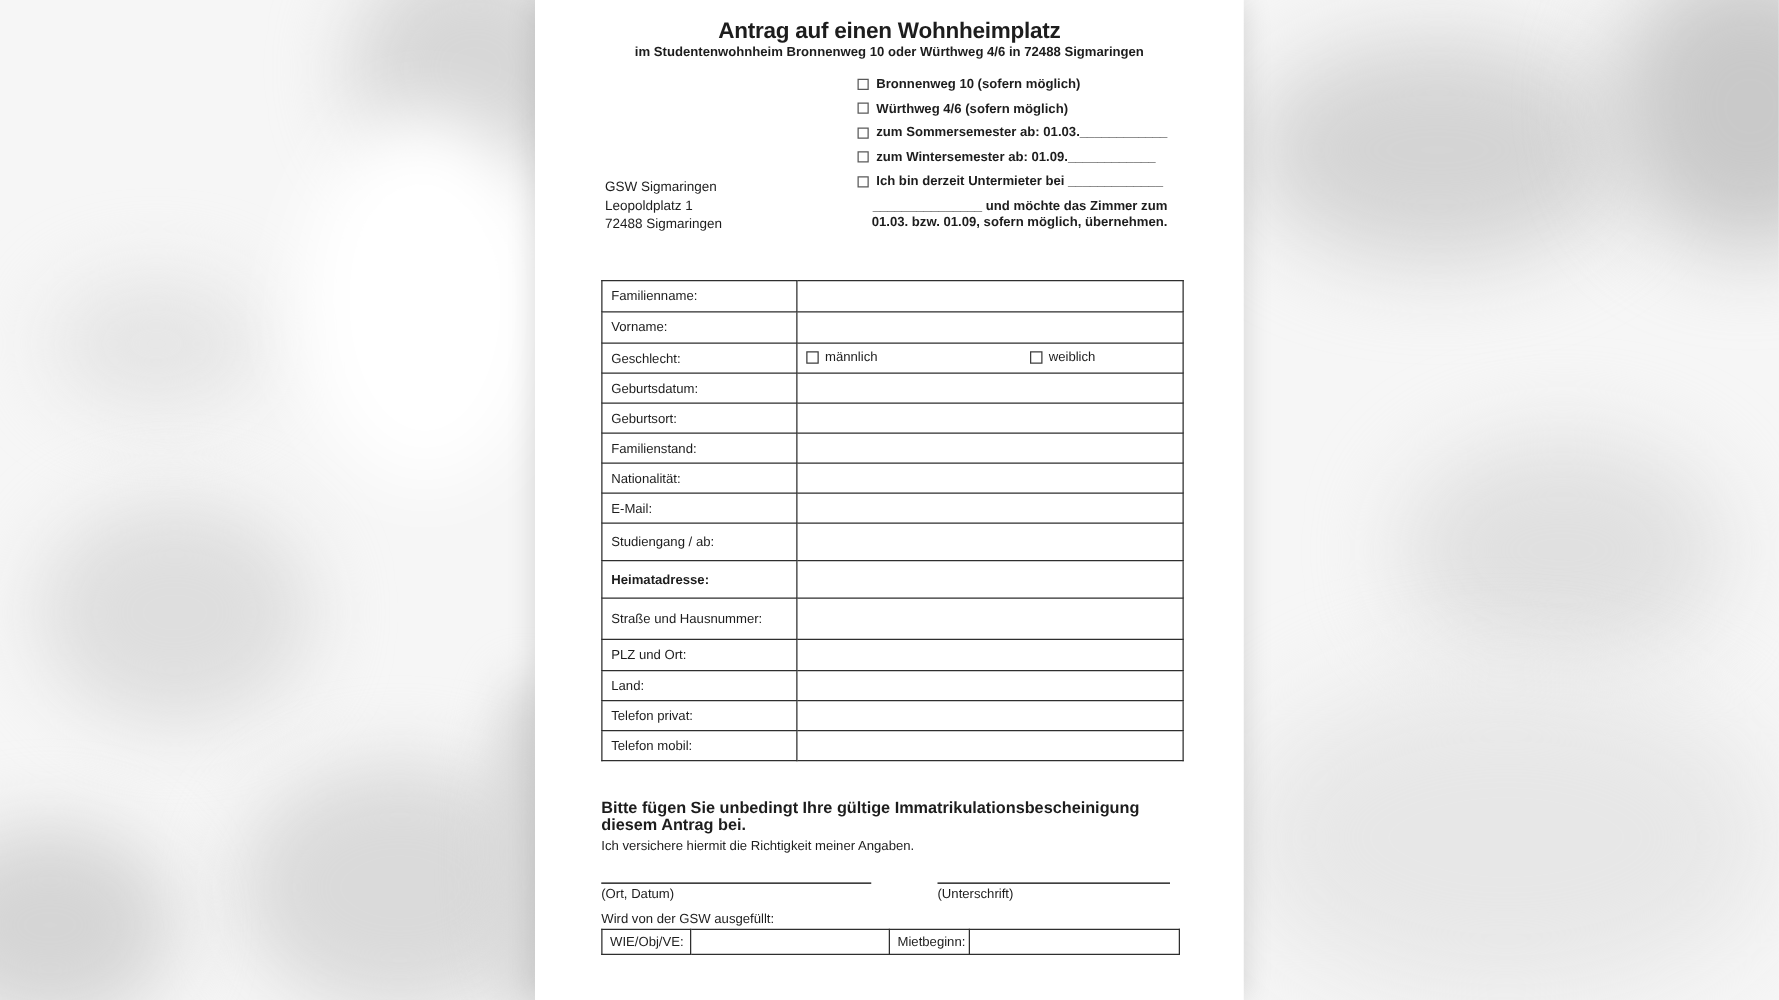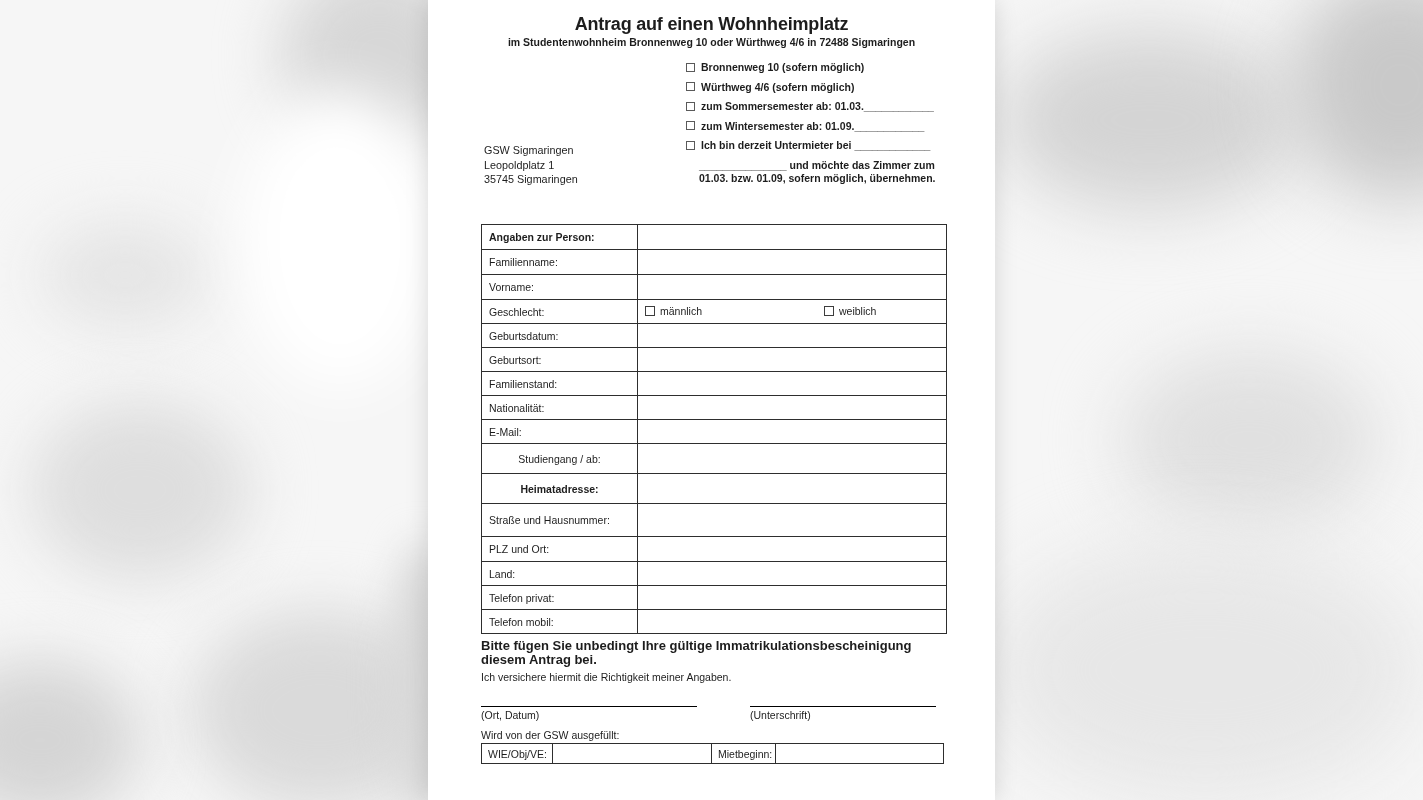--- a/index.html
+++ b/index.html
@@ -34,32 +34,32 @@
   }
   .doc-title{position:absolute;top:14px;left:0;right:0;text-align:center;
     font-size:18px;font-weight:bold;letter-spacing:-0.2px;}
   .doc-subtitle{position:absolute;top:36px;left:0;right:0;text-align:center;
     font-size:10.5px;font-weight:bold;}
 
   
   .options{position:absolute;left:258px;top:61px;font-size:10.5px;line-height:12px;font-weight:bold;}
   .opt{display:flex;align-items:center;height:12px;margin-bottom:7.5px;}
   .cb{flex:none;width:7px;height:7px;border:1px solid #5a5a5a;margin-right:6px;background:#fff;}
-  .cont{margin-left:13px;line-height:13.5px;}
+  .cont{line-height:13.5px;text-align:right;}
 
   
   .sender{position:absolute;left:56px;top:143px;font-size:10.8px;line-height:14.6px;}
 
   
   table{border-collapse:collapse;table-layout:fixed;}
   .main{position:absolute;left:53px;top:224px;width:465px;font-size:10.5px;}
   .main td{border:1px solid #2e2e2e;padding:0 7px;vertical-align:middle;overflow:hidden;}
   .main tr{height:24px;}
   .main tr.h25{height:25px;}
-  .main tr.h30{height:30px;text-align:center;}
+  .main tr.h30{height:30px;}
   .main tr.h33{height:33px;}
   .b{font-weight:bold;}
   .g{display:inline-flex;align-items:center;gap:5px;}
   .g2{margin-left:119px;}
   .cb2{flex:none;width:8px;height:8px;border:1px solid #3d3d3d;background:#fff;}
 
   
   .note{position:absolute;left:53px;top:639px;width:462px;
     font-size:13px;font-weight:bold;line-height:13.5px;}
   .decl{position:absolute;left:53px;top:671px;font-size:10.5px;}
@@ -118,33 +118,29 @@
         <span class="cb"></span>
         <span>Ich bin derzeit Untermieter bei _____________</span>
       </div>
       <div class="cont">_______________ und möchte das Zimmer zum</div>
       <div class="cont">01.03. bzw. 01.09, sofern möglich, übernehmen.</div>
     </div>
 
     <div class="sender">
       <div>GSW Sigmaringen</div>
       <div>Leopoldplatz 1</div>
-      <div>35745 Sigmaringen</div>
+      <div>72488 Sigmaringen</div>
     </div>
 
     <table class="main">
       <colgroup>
           <col style="width:156px">
           <col style="width:309px">
         </colgroup>
       <tbody>
-        <tr class="h25">
-          <td class="b">Angaben zur Person:</td>
-          <td></td>
-        </tr>
         <tr class="h25">
           <td>Familienname:</td>
           <td></td>
         </tr>
         <tr class="h25">
           <td>Vorname:</td>
           <td></td>
         </tr>
         <tr>
           <td>Geschlecht:</td>

